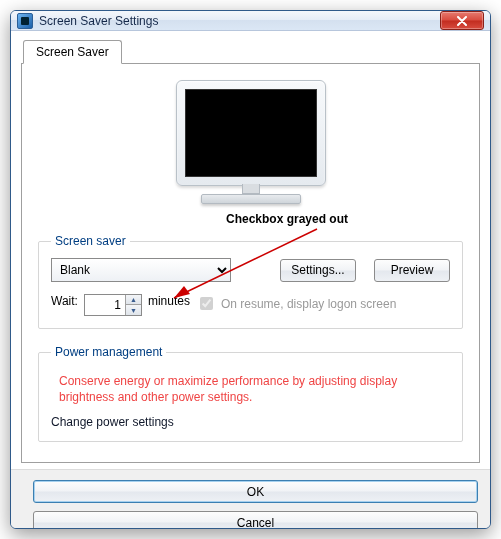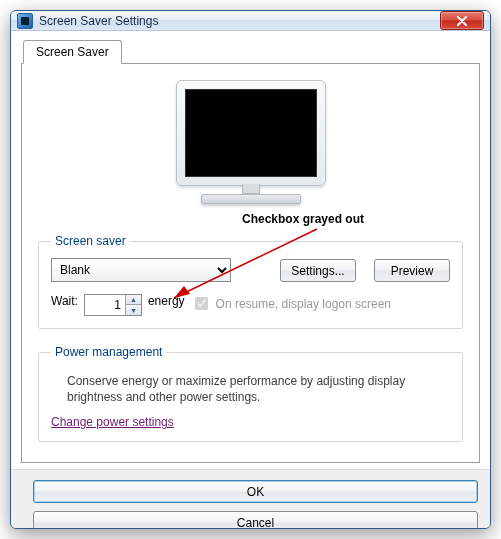--- a/index.html
+++ b/index.html
@@ -76,21 +76,21 @@
   }
   .mon-base{
     width:100px; height:10px; background:linear-gradient(#e8ebee,#cfd5da); margin:0 auto; border:1px solid #b3bac1; border-radius:2px;
     box-shadow: 0 2px 3px rgba(0,0,0,.2);
   }
   fieldset{
     border:1px solid #d6d6d6; border-radius:2px;
     padding: 8px 12px 12px 12px; margin: 6px 0 10px 0;
   }
   legend{ padding:0 4px; color:#003e82;}
-  .row1 { display:flex; gap:8px; align-items:flex-end; margin-top:2px;}
+  .row1 { display:flex; gap:8px; align-items:center; margin-top:2px;}
   select.combo{
     width:180px; height:24px;
     border:1px solid #8a8a8a; background:linear-gradient(#fff,#eef1f5);
     padding:0 4px;
   }
   .btn {
     height:23px; min-width:76px; padding:0 10px;
     border:1px solid #8b8b8b; border-radius:3px;
     background:linear-gradient(to bottom,#fdfdfd 0%, #f1f3f6 48%, #e4e8ee 52%, #eef1f5 100%);
     cursor:pointer;
@@ -107,22 +107,22 @@
   .spin .btns{ display:flex; flex-direction:column; border-left:1px solid #a0a0a0;}
   .spin .sbtn{
     width:15px; height:10px;
     background:linear-gradient(#f3f5f8,#dfe4ea);
     border-bottom:1px solid #a0a0a0;
     display:flex; align-items:center; justify-content:center; font-size:7px; color:#3a5d8f; cursor:pointer;
   }
   .spin .sbtn:last-child{border-bottom:none;}
   .chk { display:flex; align-items:center; gap:5px; color:#9a9a9a;}
   .chk input{ accent-color:#888; }
-  .pm-text{ color:#404040; margin:6px 0 10px 16px; line-height:1.35;}
-  .link{ color:#701a75; text-decoration:underline; cursor:pointer;}
+  .pm-text{ color:#ef4444; margin:6px 0 10px 8px; line-height:1.35;}
+  .link{ color:#0f172a; cursor:pointer;}
   .footerbar{
     background:#f0f0f0; border-top:1px solid #dcdcdc;
     padding:10px 12px;
     display:flex; justify-content:center; gap:8px;flex-direction:column;
   }
   .btn.default{
     border-color:#3c7fb1;
     box-shadow: 0 0 0 1px #a6d1ef inset;
   }
   
@@ -154,21 +154,21 @@
       <div class="monitor-wrap">
         <div class="monitor">
           <div class="mon-frame">
               <div class="mon-screen"></div>
             </div>
           <div class="mon-stand"></div>
           <div class="mon-base"></div>
         </div>
       </div>
 
-      <div class="annot-label" style="left:220px; top:148px;">Checkbox grayed out</div>
+      <div class="annot-label" style="left:204px; top:148px;">Checkbox grayed out</div>
       <svg class="annot-arrow" style="left:140px; top:160px; width:160px; height:80px;" viewBox="0 0 160 80">
         <line x1="155" y1="5" x2="12" y2="74" stroke="#cc0000" stroke-width="1.5"></line>
         <polygon points="12,74 22,62 28,70" fill="#cc0000"></polygon>
       </svg>
 
       <fieldset>
         <legend>Screen saver</legend>
         <div class="row1">
           <select class="combo">
             <option>Blank</option>
@@ -179,21 +179,21 @@
         </div>
         <div class="row2">
           <span>Wait:</span>
           <div class="spin">
             <input type="text" value="1" style="">
             <div class="btns">
               <div class="sbtn">▲</div>
               <div class="sbtn">▼</div>
             </div>
           </div>
-          <span>energy</span>
+          <span>minutes</span>
           <label class="chk">
             <input type="checkbox" checked="" disabled="" style="">
             <span>On resume, display logon screen</span>
           </label>
         </div>
       </fieldset>
 
       <fieldset>
         <legend>Power management</legend>
         <div class="pm-text">Conserve energy or maximize performance by adjusting display brightness and other power settings.</div>

